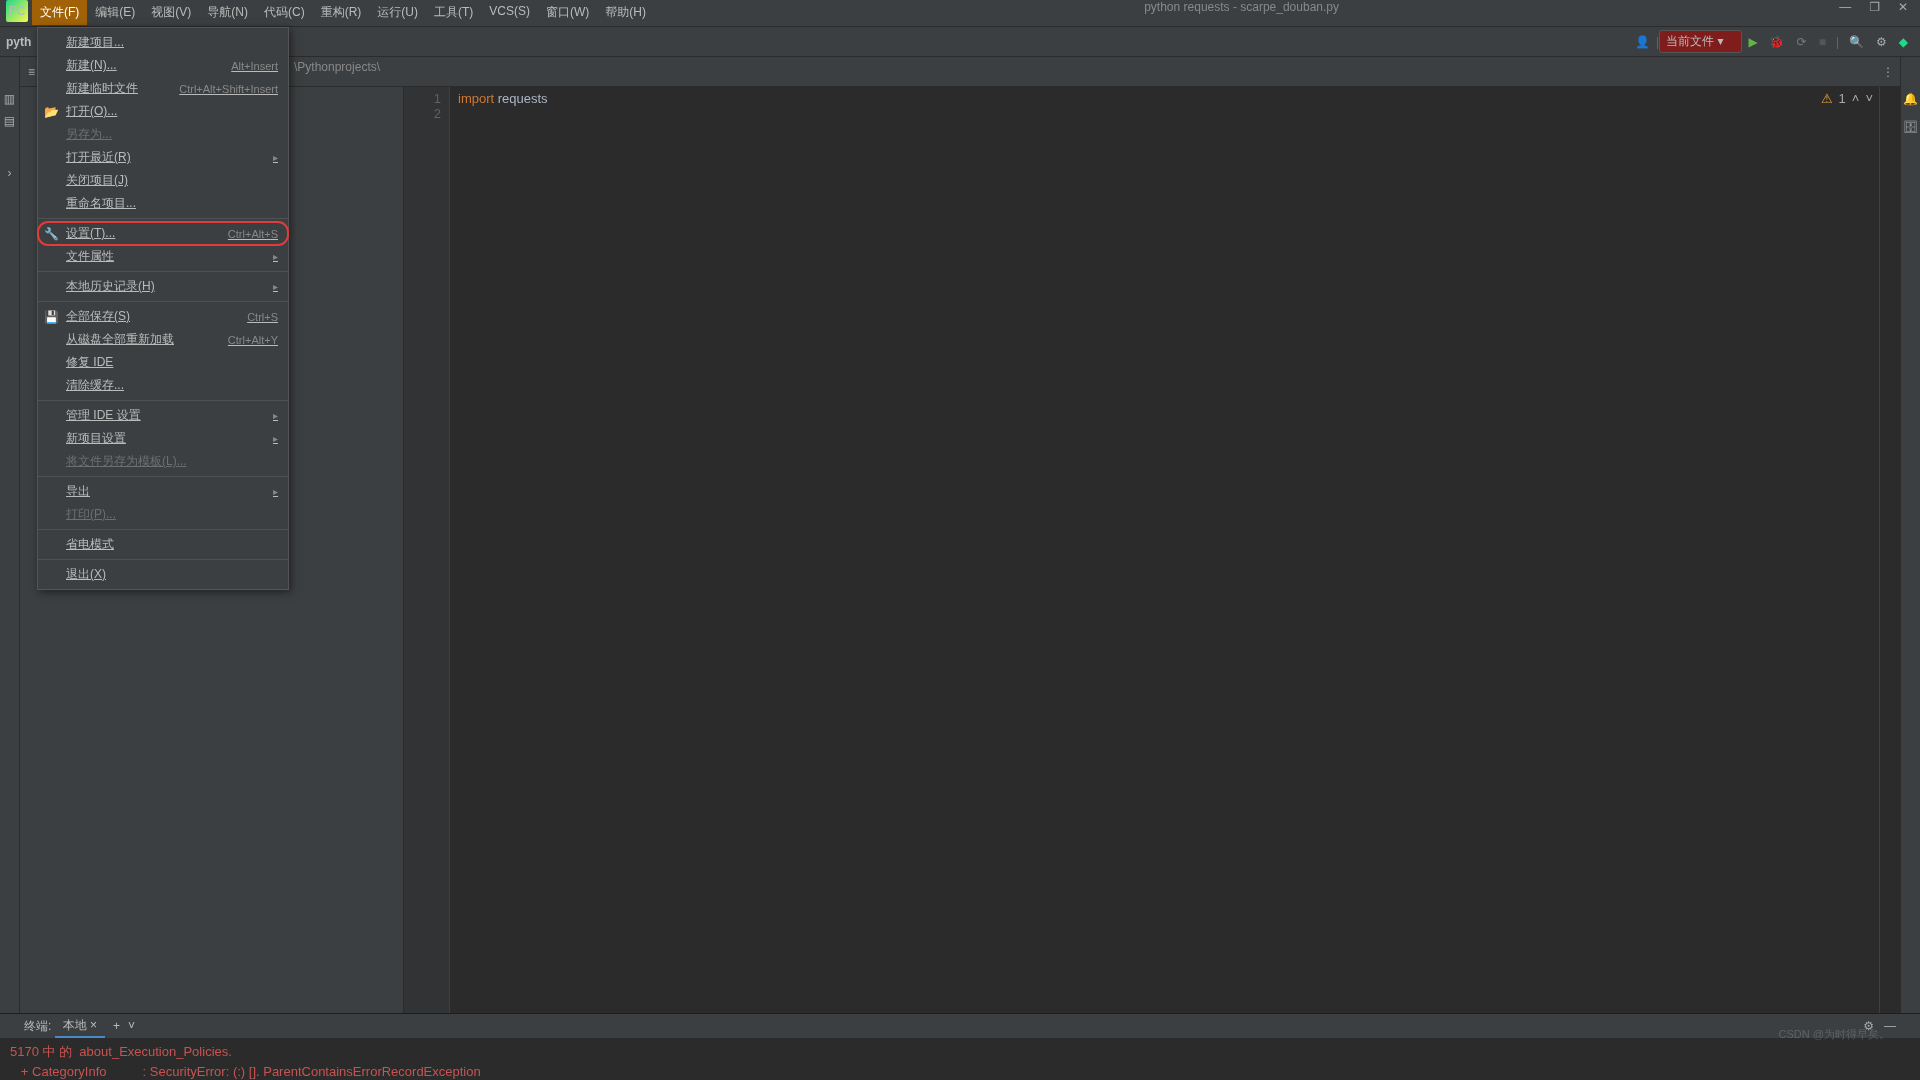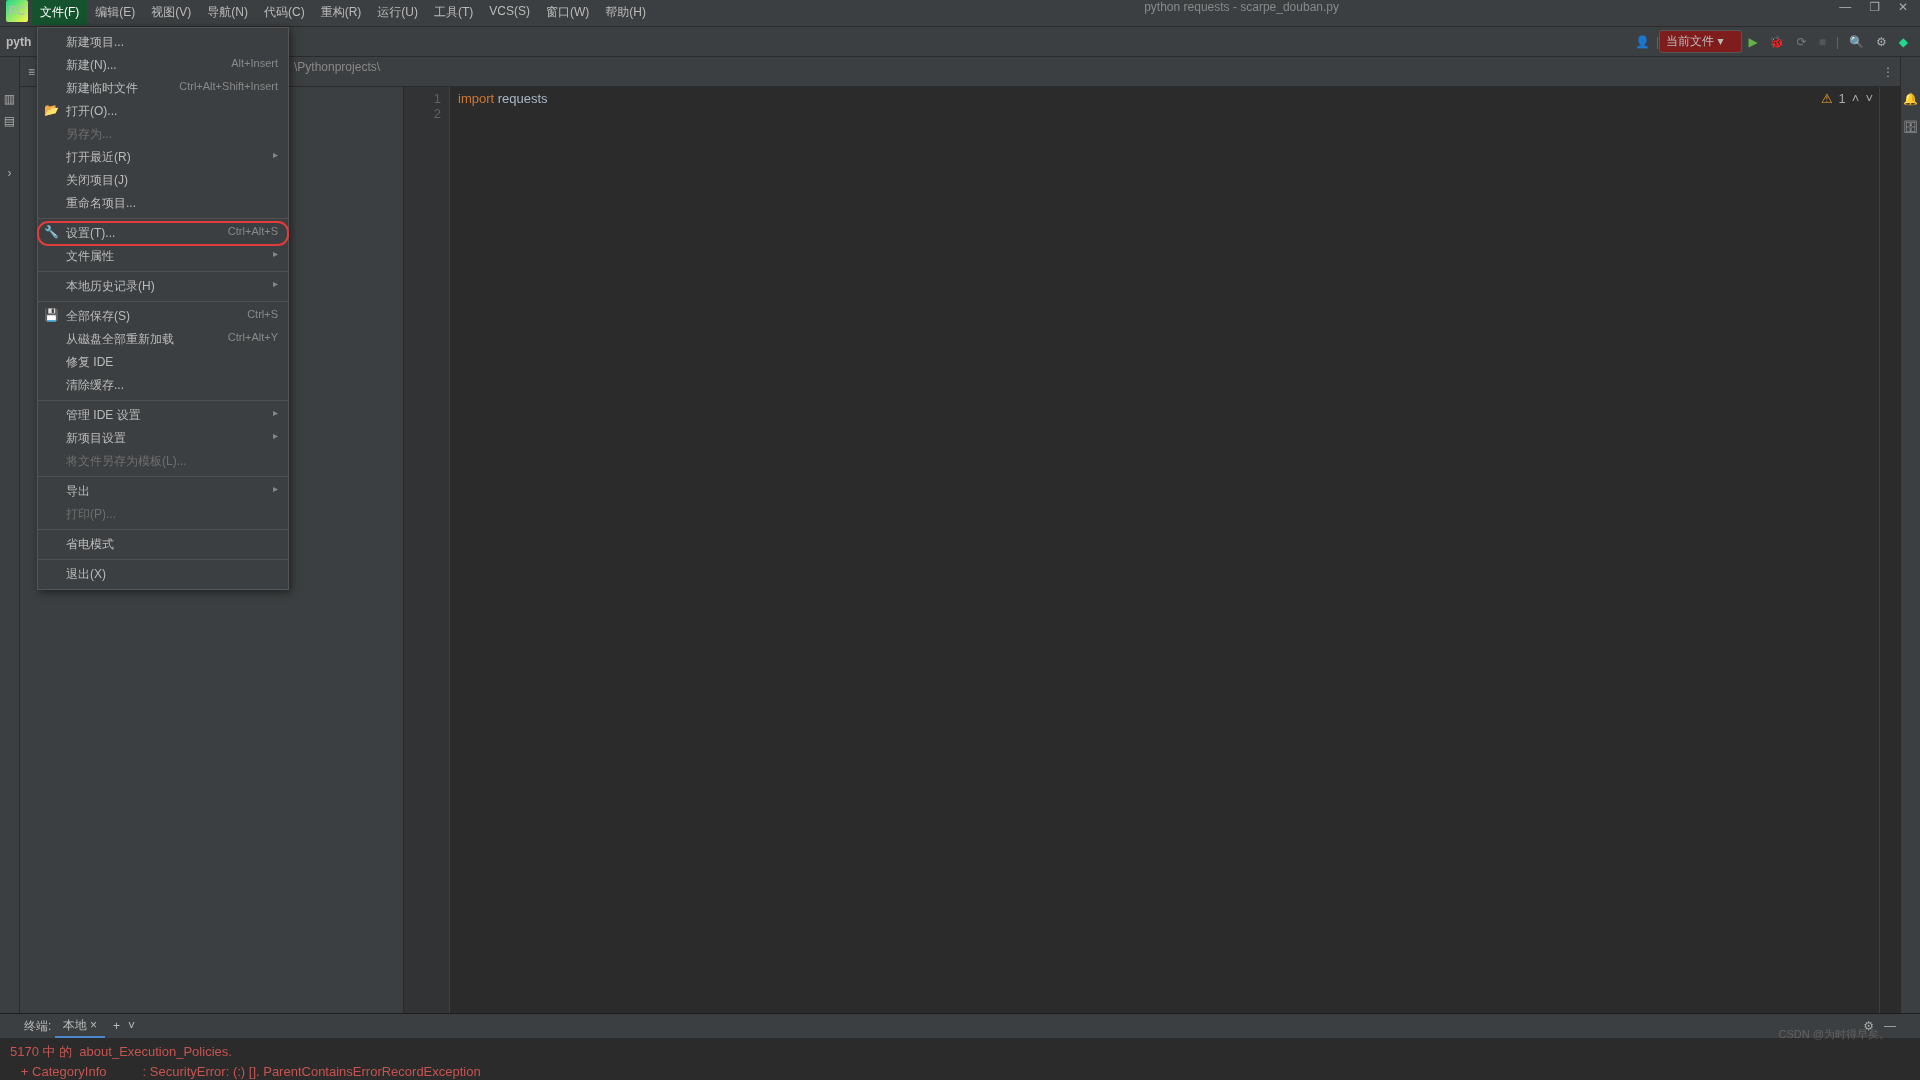--- a/index.html
+++ b/index.html
@@ -1,21 +1,21 @@
 <!DOCTYPE html>
 <html><head>
 <meta charset="utf-8">
 <style>
   * { box-sizing: border-box; font-family: "Microsoft YaHei", sans-serif; }
   html, body { margin:0; padding:0; height:100%; width:100%; background:#2b2b2b; color:#bbb; overflow:hidden; font-size:12px; }
   .titlebar { height:27px; background:#3c3f41; display:flex; align-items:flex-start; padding:0 2px; border-bottom:1px solid #2b2b2b;}
   .titlebar .logo { width:22px; height:22px; margin:0 4px; background:linear-gradient(135deg,#21d789,#fcf84a); border-radius:2px; display:flex; align-items:center; justify-content:center; }
   .menubar { display:flex; }
   .menubar .mitem { padding:4px 8px; cursor:default; white-space:nowrap; }
-  .menubar .mitem.active { background:#14532d; color:#fff; }
+  .menubar .mitem.active { background:#a16207; color:#fff; }
   .title-center { flex:1; text-align:center; color:#888; }
   .win-controls { display:flex; gap:18px; padding:0 10px; color:#aaa; }
 
   .toolbar2 { height:30px; background:#3c3f41; display:flex; align-items:center; padding:0 6px; border-bottom:1px solid #2b2b2b; position:relative; }
   .toolbar2 .left-label { font-weight:bold; color:#bbb;}
   .tb-spacer { flex:1; }
   .tb-btn { padding:4px 6px; color:#aaa; cursor:pointer;}
   .tb-select { background:#7f1d1d; border:1px solid #555; color:#bbb; padding:2px 18px 2px 6px; border-radius:3px; position:relative;}
   .run-btn { color:#62b543; }
   .debug-btn { color:#499c54; }
@@ -32,21 +32,21 @@
 
   .editor-area { flex:1; display:flex; background:#2b2b2b; position:relative; }
   .etab { height:28px; background:#4e5254; border-bottom:2px solid #4a88c7; color:#bbb; padding:4px 8px; display:flex; align-items:center; gap:6px; border-radius:4px 4px 0 0;}
   .editor-gutter { width:46px; background:#313335; color:#606366; text-align:right; padding:4px 8px 0 0; font-family:Consolas,monospace; font-size:13px; border-right:1px solid #404040;}
   .editor-body { flex:1; padding:4px 8px; font-family:Consolas,monospace; font-size:13px; color:#a9b7c6; position:relative; margin-right:20px; border-right:1px solid #404040;}
   .kw { color:#cc7832; }
   .hints { position:absolute; top:4px; right:6px; display:flex; gap:6px; color:#aaa; align-items:center;}
   .hint-warn { color:#f0a732; }
 
   .file-menu { position:absolute; top:27px; left:37px; width:252px; background:#3c3f41; border:1px solid #555; box-shadow:2px 2px 8px rgba(0,0,0,0.5); z-index:50; padding:3px 0;}
-  .file-menu .mi { display:flex; align-items:flex-start; padding:3px 10px 3px 28px; position:relative; color:#bbb; }
+  .file-menu .mi { display:flex; align-items:center; padding:3px 10px 3px 28px; position:relative; color:#bbb;text-decoration:underline; }
   .file-menu .mi.disabled { color:#6e6e6e; }
   .file-menu .mi .micon { position:absolute; left:6px; width:16px; text-align:center; color:#9aa7b0;}
   .file-menu .mi .arrow { margin-left:auto; color:#888; font-size:10px;}
   .file-menu .mi .short { margin-left:auto; color:#888; font-size:11px;}
   .file-menu .sep { height:1px; background:#515151; margin:3px 0;}
   .file-menu .mi.highlighted { outline:2px solid #e23b3b; outline-offset:-1px; border-radius:10px;}
 
   .terminal-wrap { height:275px; border-top:1px solid #1e1e1e; display:flex; flex-direction:column; background:#2b2b2b;}
   .term-tabs { height:24px; background:#3c3f41; display:flex; align-items:center; padding:0 24px; color:#bbb;}
   .term-tabs .ttab { padding:2px 8px; border-bottom:2px solid #4a88c7;}

